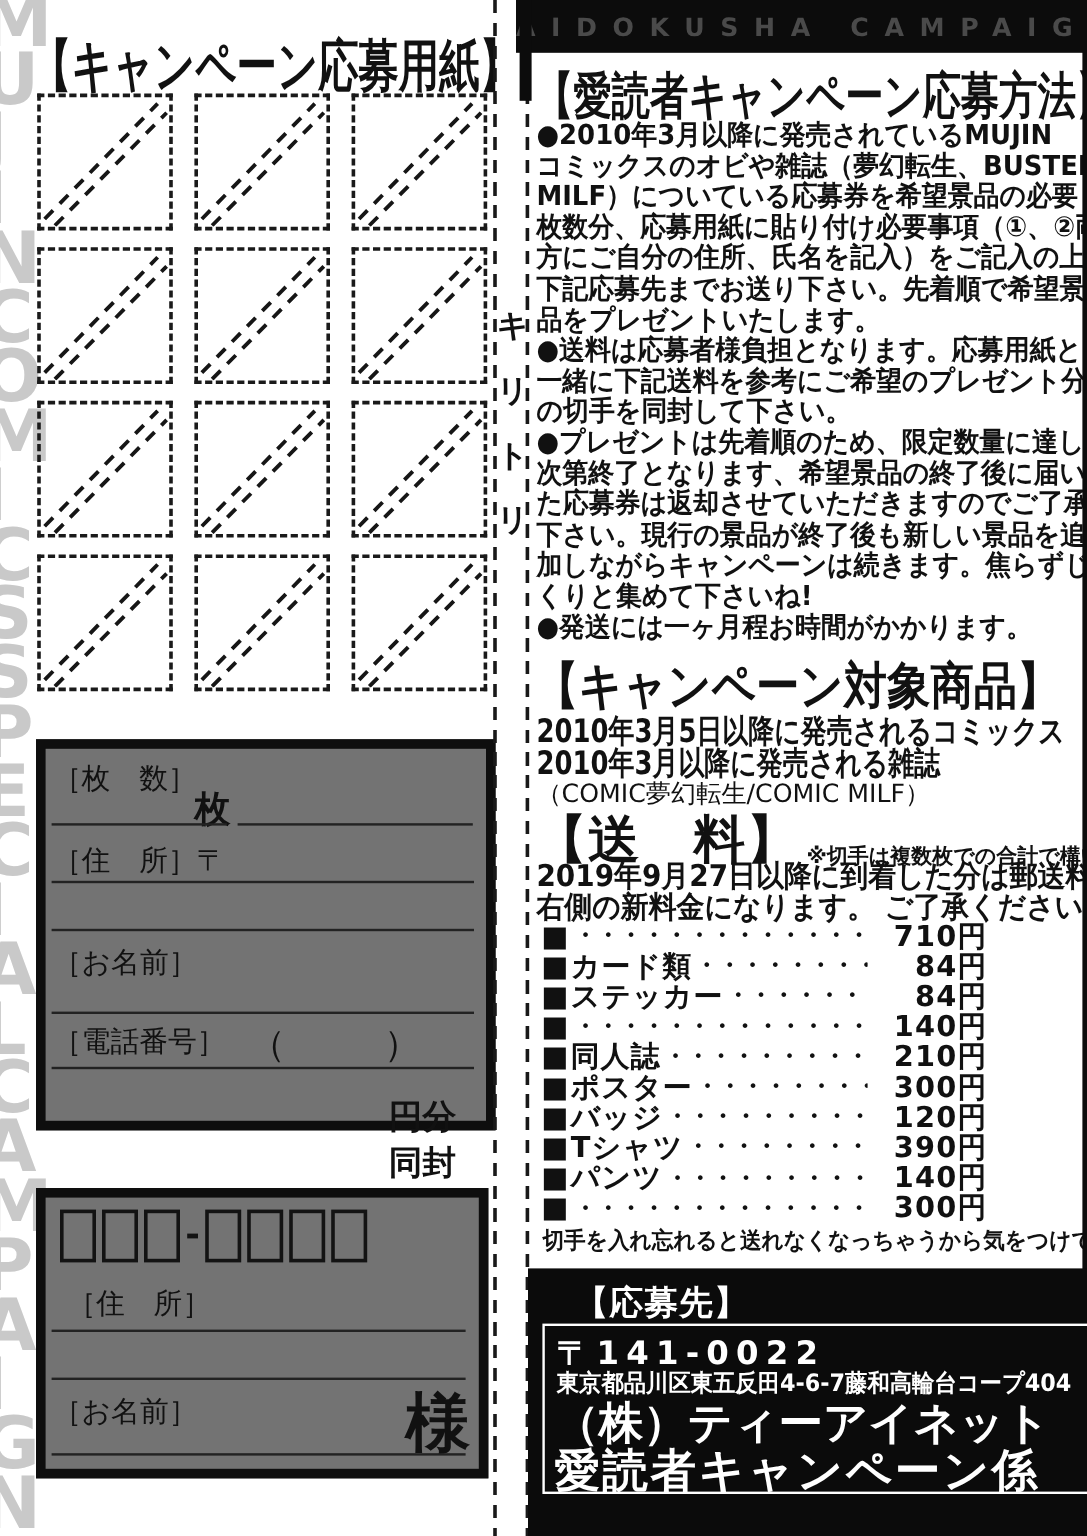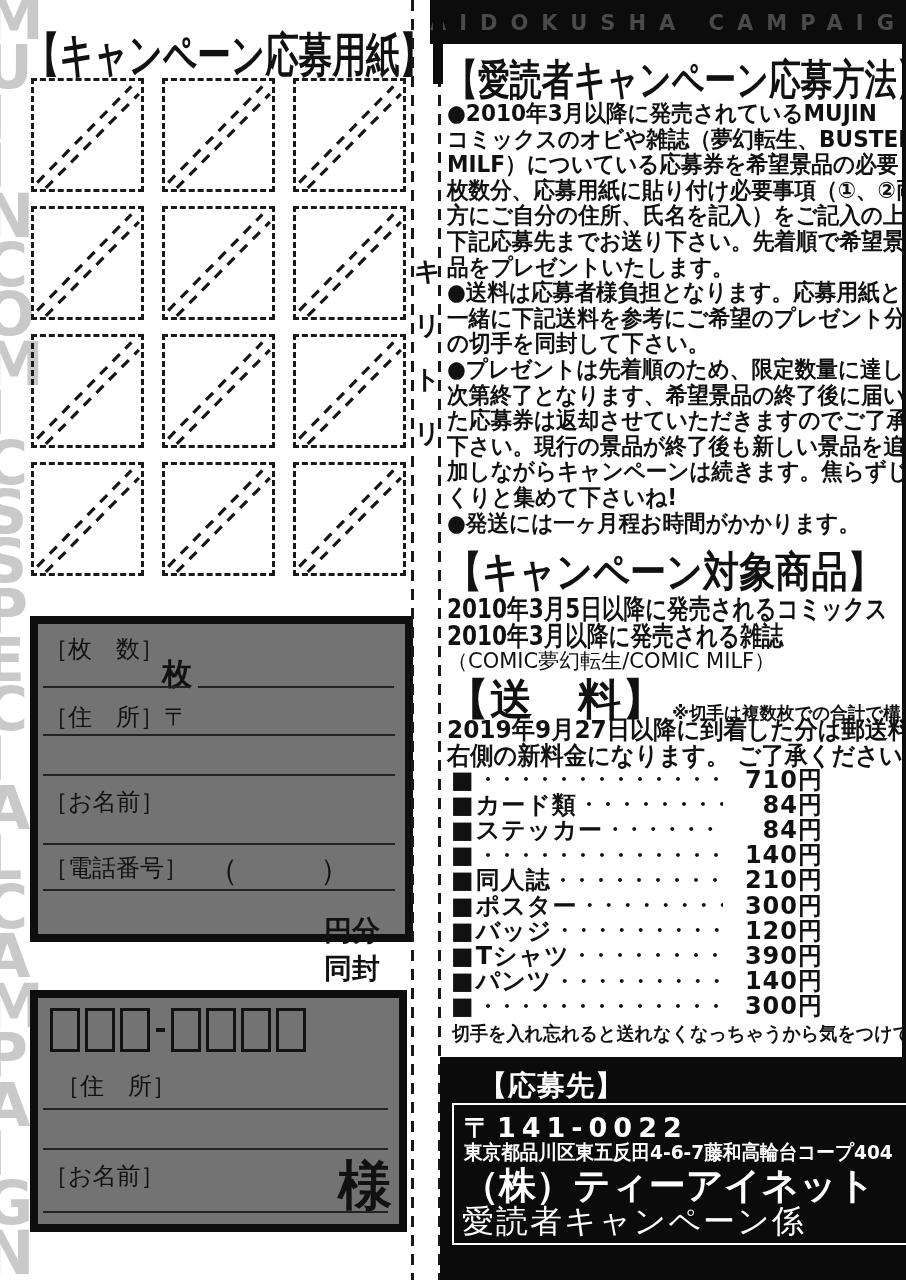--- a/index.html
+++ b/index.html
@@ -67,21 +67,21 @@
                  transform:scaleX(.95);transform-origin:left top;}
   .dest-panel{position:absolute;left:440px;top:1057px;width:466px;height:223px;background:#0b0b0b;
               color:#fff;z-index:3;}
   .dest-heading{position:absolute;left:11px;top:10px;font-size:28px;font-weight:800;letter-spacing:1px;margin-left:28px;}
   .dest-box{position:absolute;left:12px;top:46px;width:500px;height:142px;border:2px solid #fff;
             box-sizing:border-box;}
   .dest-postal{position:absolute;left:10px;top:5px;font-size:27px;font-weight:800;letter-spacing:6px;}
   .dest-address{position:absolute;left:10px;top:34px;font-size:20px;font-weight:700;white-space:nowrap;
                 transform:scaleX(.93);transform-origin:left top;}
   .dest-company{position:absolute;left:8px;top:56px;font-size:37px;font-weight:800;white-space:nowrap;}
-  .dest-section{position:absolute;left:8px;top:95px;font-size:32px;font-weight:400;white-space:nowrap;
+  .dest-section{position:absolute;left:8px;top:95px;font-size:38px;font-weight:700;white-space:nowrap;
                 letter-spacing:2px;}
 </style>
 </head>
 <body>
 
 <div id="canvas">
 
   <div class="watermark" id="watermark">
       <div>M</div>
       <div>U</div>

